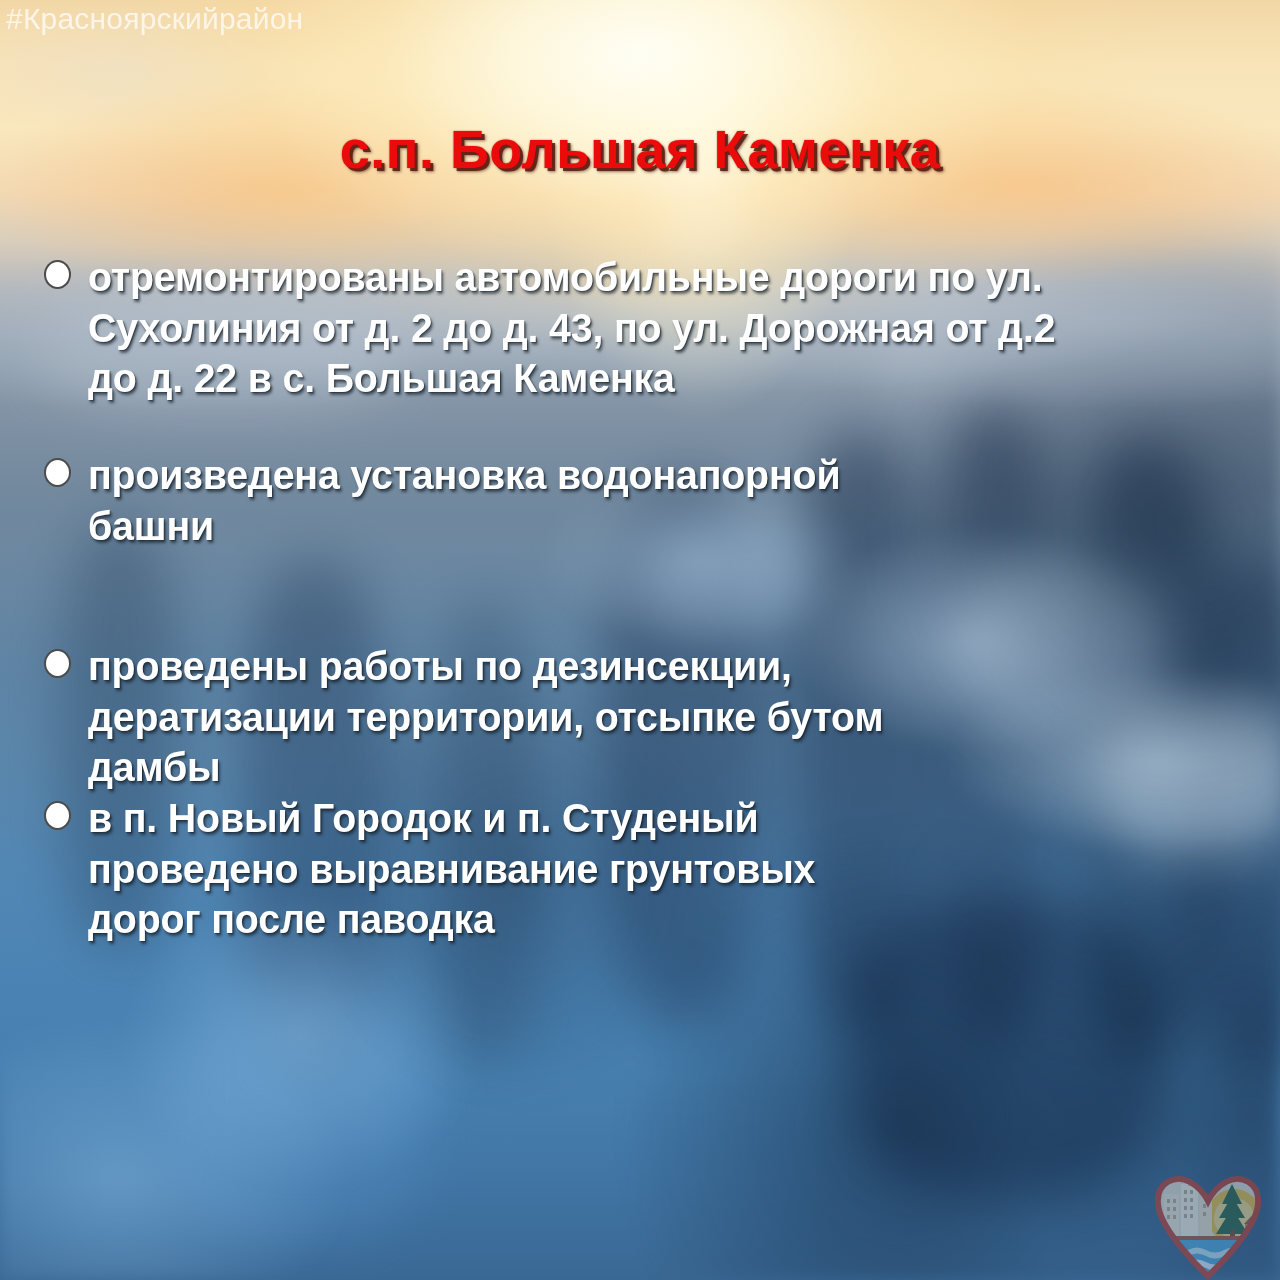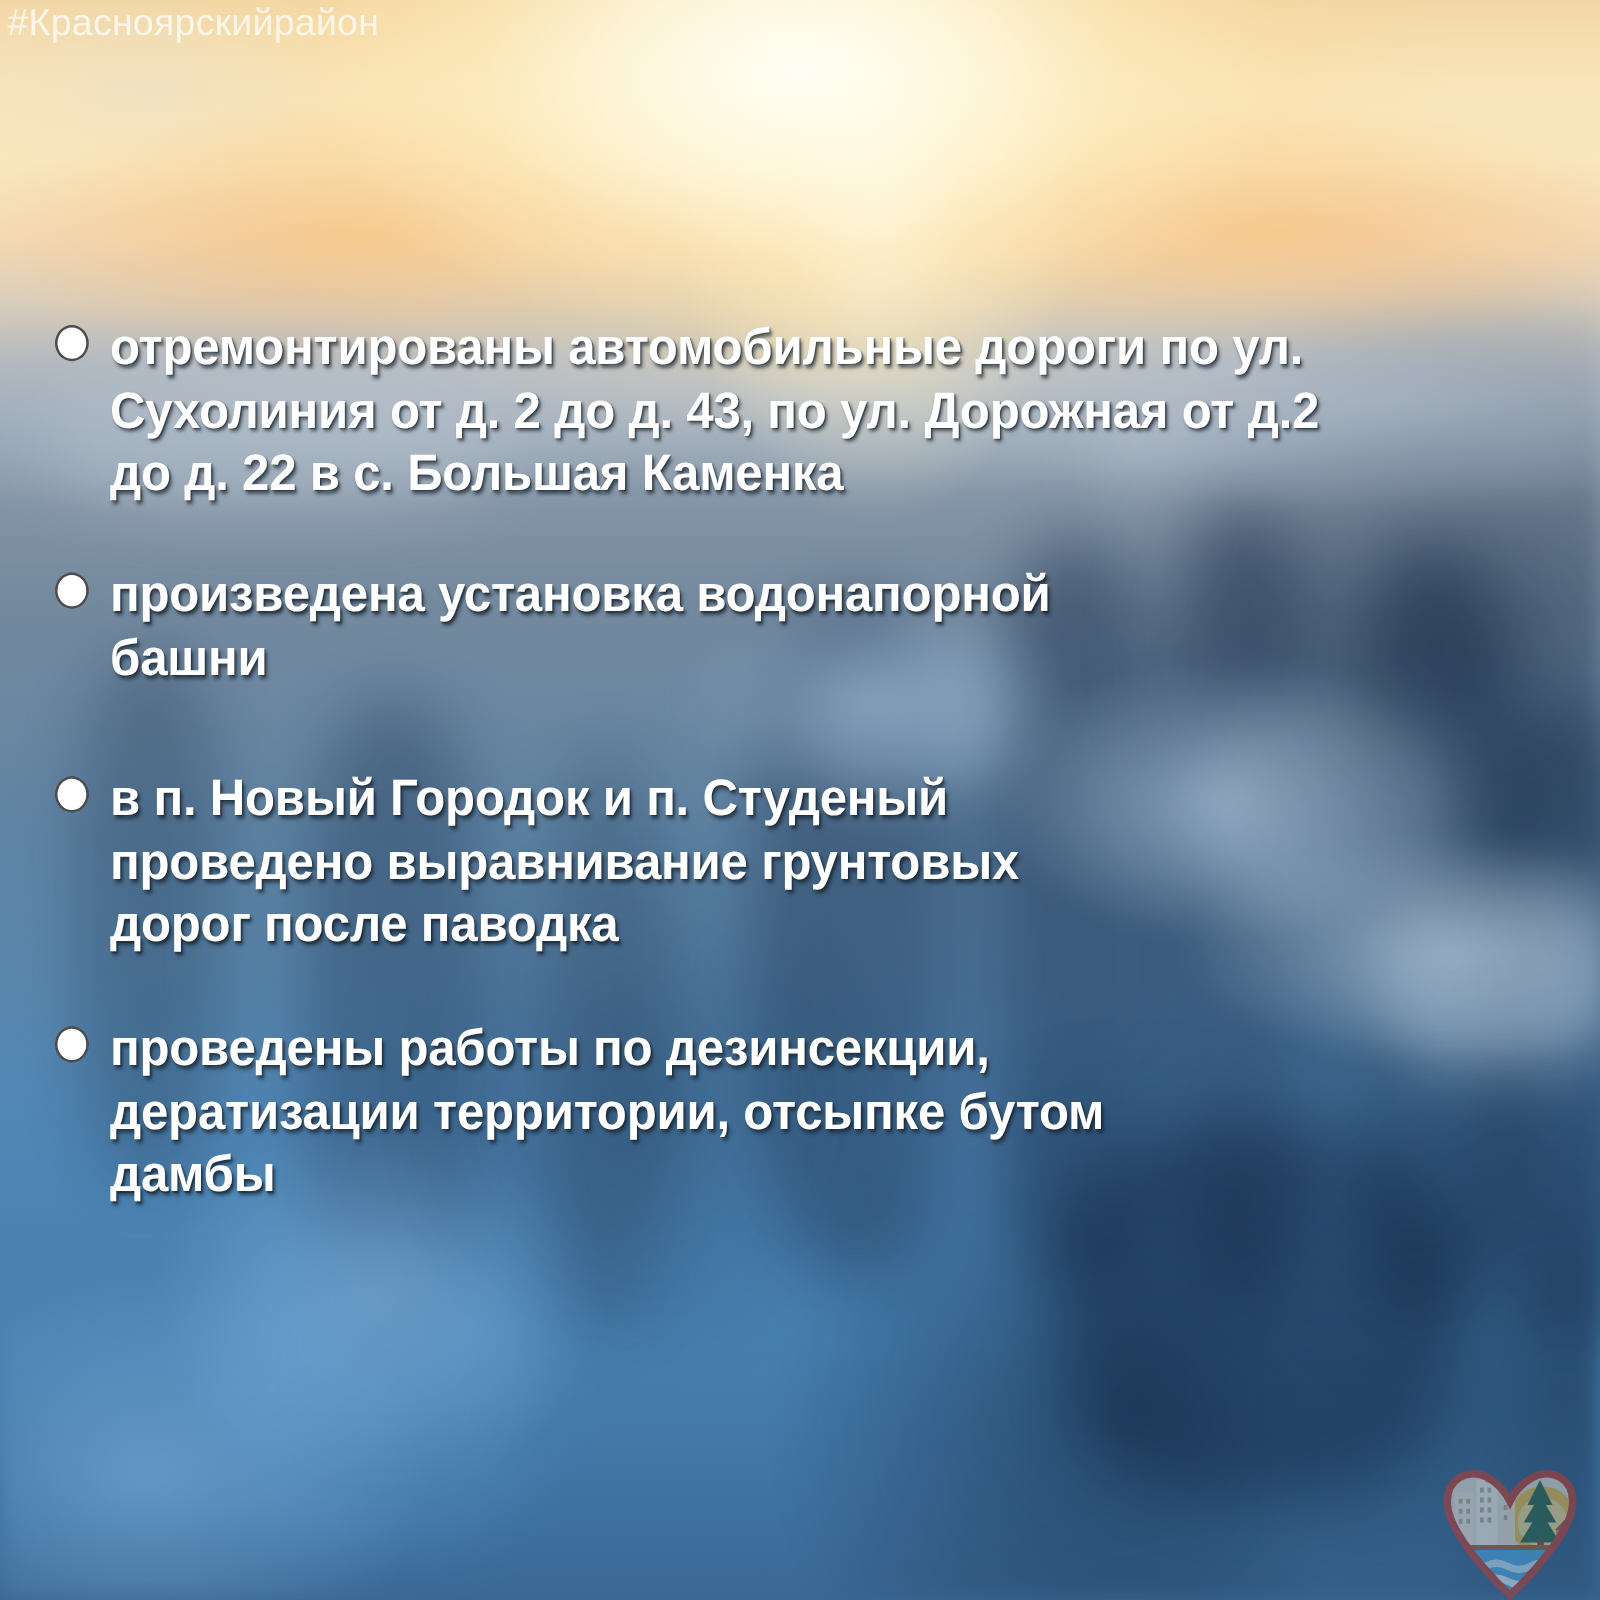--- a/index.html
+++ b/index.html
@@ -255,42 +255,43 @@
   <div class="bg-layer bg-light bg-soft"></div>
   <div class="bg-layer bg-dark bg-soft"></div>
   <div class="bg-layer bg-mist"></div>
   <div class="bg-layer bg-warm"></div>
   <div class="bg-layer bg-sun"></div>
 
   <div class="content">
 
     <div class="hashtag">#Красноярскийрайон</div>
 
+    <div class="title">с.п. Большая Каменка</div>
 
     <div class="bullets">
 
       <div class="bullet-row" style="margin-bottom:46px;">
         <div class="bullet-dot"></div>
         <div class="bullet-text">отремонтированы автомобильные дороги по ул. Сухолиния от д. 2 до д. 43,  по ул. Дорожная от д.2 до д. 22 в с. Большая Каменка</div>
       </div>
 
 
-      <div class="bullet-row" style="margin-bottom:62px; padding-right:185px;">
+      <div class="bullet-row" style="margin-bottom:90px; padding-right:185px;">
         <div class="bullet-dot"></div>
         <div class="bullet-text">произведена установка водонапорной башни</div>
       </div>
 
+      <div class="bullet-row" style="padding-right:110px;">
+        <div class="bullet-dot"></div>
+        <div class="bullet-text">проведены работы по дезинсекции, дератизации территории, отсыпке бутом дамбы</div>
+      </div>
+
       <div class="bullet-row" style="margin-bottom:48px; padding-right:215px;">
         <div class="bullet-dot"></div>
         <div class="bullet-text">в п. Новый Городок и п. Студеный проведено выравнивание грунтовых дорог после паводка</div>
-      </div>
-
-      <div class="bullet-row" style="padding-right:110px;">
-        <div class="bullet-dot"></div>
-        <div class="bullet-text">проведены работы по дезинсекции, дератизации территории, отсыпке бутом дамбы</div>
       </div>
 
     </div>
 
     <div class="logo">
       <svg viewBox="0 0 112 108" width="112" height="108" xmlns="http://www.w3.org/2000/svg">
         <defs>
           <clipPath id="heartClip">
             <path d="M56 104 C 56 104, 8 60, 6 32 C 4 10, 24 2, 38 10 C 47 15, 53 23, 56 29
                      C 59 23, 65 15, 74 10 C 88 2, 108 10, 106 32 C 104 60, 56 104, 56 104 Z"></path>

